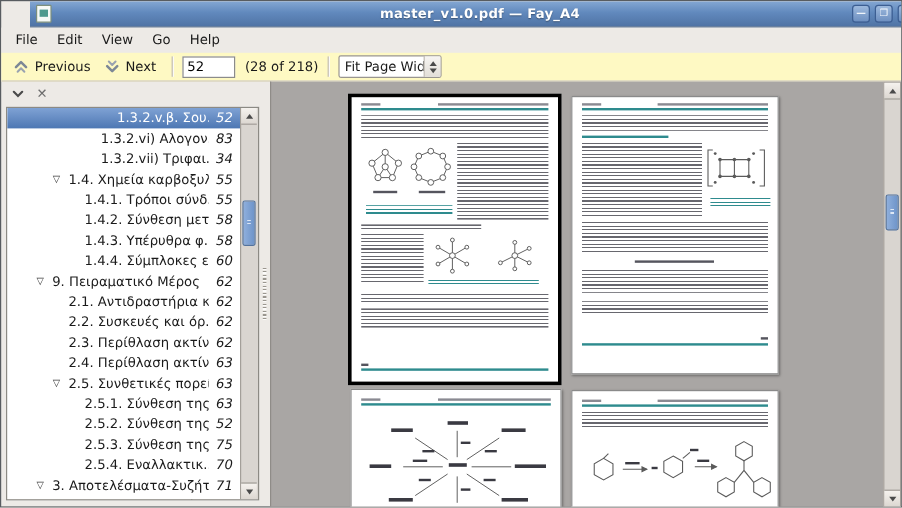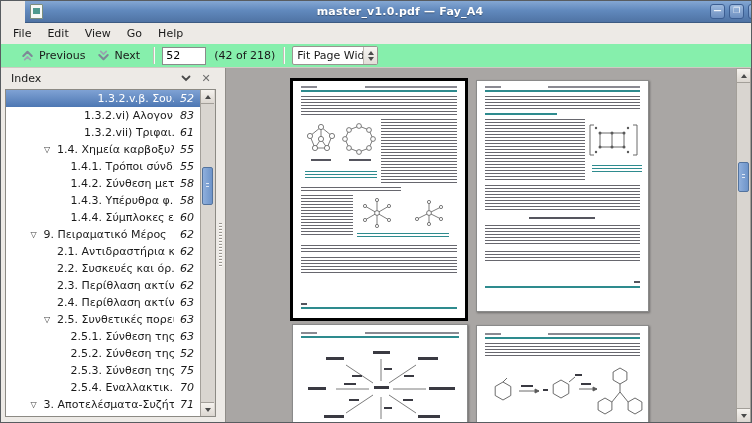--- a/index.html
+++ b/index.html
@@ -42,22 +42,22 @@
   
   .menubar {
     position:absolute; left:0; top:22px; width:750px; height:21px;
     background:#edeae6; display:flex; align-items:center; padding-left:4px;
   }
   .menu-item { padding:2px 8px; }
 
   
   .toolbar {
     position:absolute; left:0; top:43px; width:750px; height:24px;
-    background:#86efac; border-bottom:1px solid #cfcac2;
-    display:flex; align-items:center; padding-left:14px;
+    background:#fef9c3; border-bottom:1px solid #cfcac2;
+    display:flex; align-items:center; padding-left:4px;
   }
   .tb-btn { display:flex; align-items:center; gap:4px; padding:2px 5px; border-radius:2px; }
   .tb-sep { width:1px; height:17px; background:#c3beb6; margin:0 8px; box-shadow:1px 0 0 #fbfaf8; }
   .page-input {
     width:44px; height:18px; border:1px solid #8b8b8b; background:#fff;
     font-family:"DejaVu Sans", sans-serif; font-size:11px; padding:0 3px;
   }
   .page-count { margin-left:8px; }
   .combo {
     display:flex; align-items:stretch; height:19px; width:86px;
@@ -174,33 +174,32 @@
     </span>
     <span class="tb-btn">
       <svg width="15" height="15" viewBox="0 0 16 16">
         <path d="M3.5 7.5 L8 12 L12.5 7.5" fill="none" stroke="#7d8896" stroke-width="2.2" stroke-linecap="round" stroke-linejoin="round"></path>
         <path d="M5 3.5 L8 6.5 L11 3.5" fill="none" stroke="#9aa3b0" stroke-width="1.8" stroke-linecap="round" stroke-linejoin="round"></path>
       </svg>
       <span>Next</span>
     </span>
     <span class="tb-sep"></span>
     <input class="page-input" value="52" style="">
-    <span class="page-count">(42 of 218)</span>
+    <span class="page-count">(28 of 218)</span>
     <span class="tb-sep"></span>
     <span class="combo">
       <span class="combo-text">Fit Page Width</span>
       <span class="combo-spin">
         <span class="tri-up"></span>
           <span class="tri-down"></span>
       </span>
     </span>
   </div>
 
   <div class="side-header">
-    <span class="side-title">Index</span>
     <span class="side-hbtn">
       <svg width="10" height="7" viewBox="0 0 10 7">
           <path d="M1.5 1.5 L5 5 L8.5 1.5" fill="none" stroke="#4a4a4a" stroke-width="1.8" stroke-linecap="round"></path>
         </svg>
     </span>
     <span class="side-hbtn" style="font-weight:bold;">✕</span>
   </div>
 
   <div class="toc-frame">
     <div class="toc-list">
@@ -210,21 +209,21 @@
           <span class="pg">52</span>
         </div>
         <div class="toc-row" style="padding-left: 65px;">
           <span class="exp"></span>
           <span class="lbl">1.3.2.vi) Αλογον...</span>
           <span class="pg">83</span>
         </div>
         <div class="toc-row" style="padding-left: 65px;">
           <span class="exp"></span>
           <span class="lbl">1.3.2.vii) Τριφαι...</span>
-          <span class="pg">61</span>
+          <span class="pg">34</span>
         </div>
         <div class="toc-row" style="padding-left: 38px;">
           <span class="exp">▽</span>
           <span class="lbl">1.4. Χημεία καρβοξυλ...</span>
           <span class="pg">55</span>
         </div>
         <div class="toc-row" style="padding-left: 51.5px;">
           <span class="exp"></span>
           <span class="lbl">1.4.1. Τρόποι σύνδ...</span>
           <span class="pg">55</span>

